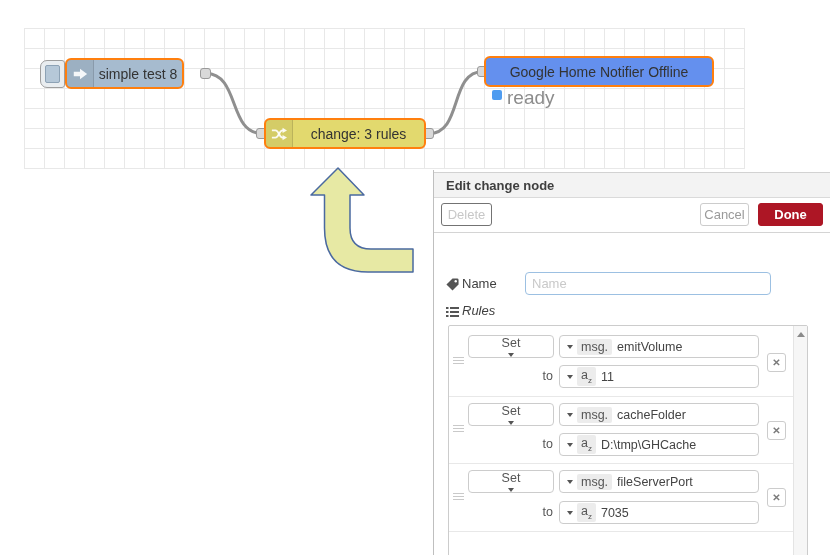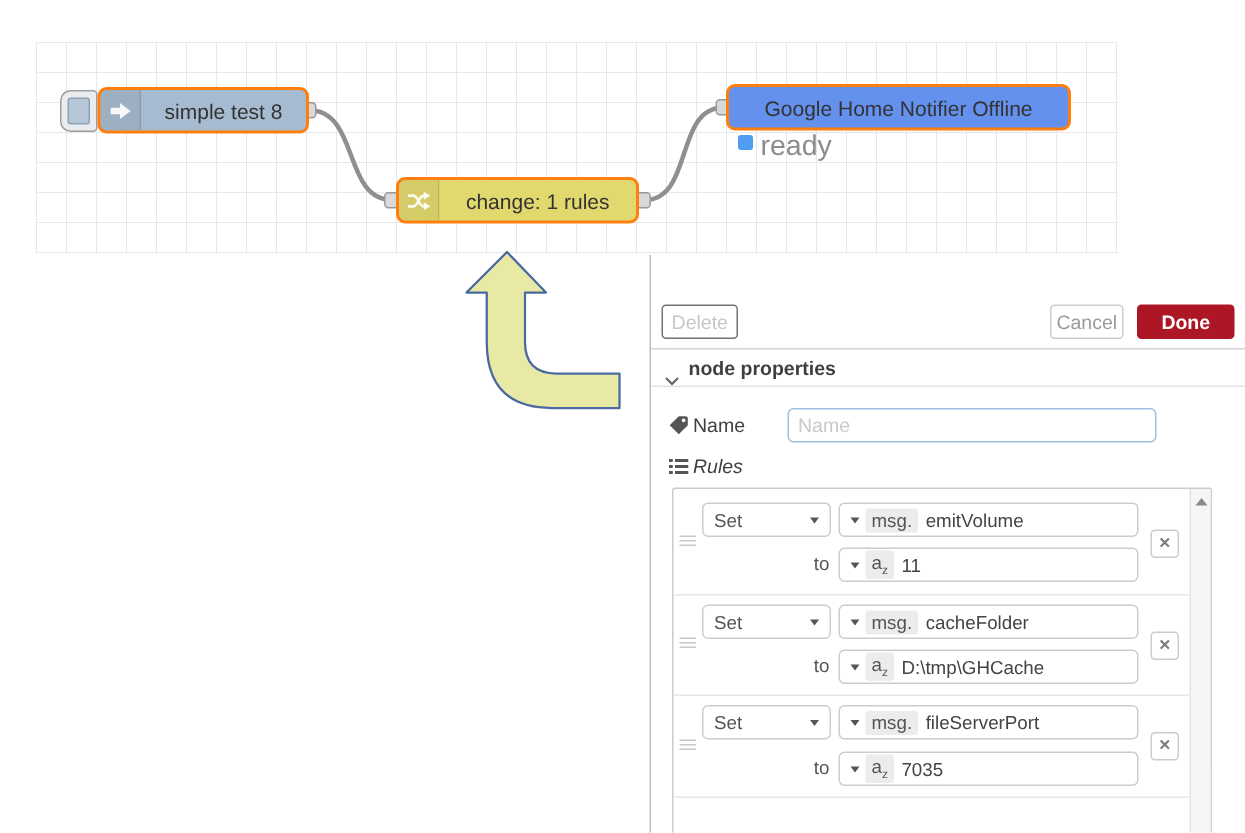--- a/index.html
+++ b/index.html
@@ -19,21 +19,21 @@
   .port { width:11px; height:11px; background:#d9d9d9; border:1px solid #999;
     border-radius:3px; }
 
   .node { height:31px; border:2px solid #ff7f0e; border-radius:6px;
     display:flex; align-items:center; color:#333; font-size:14px; }
   .node .icon-region { width:27px; align-self:stretch; background:rgba(0,0,0,0.06);
     border-right:1px solid rgba(0,0,0,0.12); display:flex; align-items:center;
     justify-content:center; border-radius:3px 0 0 3px; }
   .node .node-label { flex:1; text-align:center; white-space:nowrap; }
 
-  #inject-node { left:65px; top:58px; width:141px; background:#a6bbcf; }
+  #inject-node { left:65px; top:58px; width:119px; background:#a6bbcf; }
   #inject-button { left:40px; top:60px; width:25px; height:28px; background:#e9edf0;
     border:1px solid #9e9e9e; border-radius:7px 3px 3px 7px; display:flex;
     align-items:center; justify-content:center; }
   #inject-button .inner { width:15px; height:18px; background:#b6c8d8;
     border:1px solid #8da2b5; border-radius:2px; }
 
   #change-node { left:264px; top:118px; width:162px; background:#e2d96e; }
   #output-node { left:484px; top:56px; width:230px; background:#6490ee; }
 
   #status-dot { left:492px; top:90px; width:10px; height:10px; border-radius:2px;
@@ -80,21 +80,21 @@
     border-left:4px solid transparent; border-right:4px solid transparent;
     border-bottom:5px solid #8a8a8a; }
 
   .rule-sep { position:absolute; left:0; right:14px; height:1px; background:#e8e8e8; }
 
   .drag-handle { position:absolute; left:4px; width:11px; }
   .drag-handle span { display:block; height:1px; background:#c9c9c9; margin-bottom:2px; }
 
   .rule-select { position:absolute; left:19px; width:86px; height:23px;
     border:1px solid #ccc; border-radius:4px; background:#fff; display:flex;
-    align-items:center; padding:0 7px; font-size:12.5px; color:#555; }
+    align-items:center; padding:0 7px; font-size:12.5px; color:#555;flex-direction:column; }
   .rule-select .sel-text { flex:1; }
 
   .typed-field { position:absolute; left:110px; width:200px; height:23px;
     border:1px solid #ccc; border-radius:4px; background:#fff; display:flex;
     align-items:center; padding:0 5px; font-size:12.5px; color:#444; }
   .caret { width:0; height:0; border-left:3.5px solid transparent;
     border-right:3.5px solid transparent; border-top:4.5px solid #555;
     margin:0 4px 0 2px; flex:none; }
   .chip { background:#ececec; color:#555; padding:1px 4px; border-radius:2px;
     margin-right:5px; white-space:nowrap; flex:none; }
@@ -135,49 +135,42 @@
 
 <div id="change-node" class="node abs">
   <div class="icon-region">
     <svg width="16" height="14" viewBox="0 0 18 14">
       <path d="M1,3 h4 c4,0 4,8 8,8 h1" fill="none" stroke="#fff" stroke-width="2" opacity="0.9"></path>
       <path d="M1,11 h4 c4,0 4,-8 8,-8 h1" fill="none" stroke="#fff" stroke-width="2" opacity="0.9"></path>
       <path d="M13,0 l5,3 -5,3 z" fill="#fff" opacity="0.9"></path>
       <path d="M13,8 l5,3 -5,3 z" fill="#fff" opacity="0.9"></path>
     </svg>
   </div>
-  <div class="node-label">change: 1 rules</div>
+  <div class="node-label">change: 3 rules</div>
 </div>
 
 <div id="output-node" class="node abs">
   <div class="node-label">Google Home Notifier Offline</div>
 </div>
 <div id="status-dot" class="abs"></div>
 <div id="status-text" class="abs">ready</div>
 
 <svg id="callout-arrow-svg" class="abs" width="830" height="555">
   <path d="M338,168 L311,195 L324.5,195 L324.5,228 Q324.5,272 368,272 L413,272 L413,249 L371,249 Q350,249 350,228 L350,195 L364,195 Z" fill="#e7e9a4" stroke="#4a69a0" stroke-width="1.5" stroke-linejoin="round"></path>
 </svg>
 
 <div id="panel" class="abs">
 
+  <div id="panel-header" class="abs">Edit change node</div>
 
   <button id="delete-btn" class="btn">Delete</button>
   <button id="cancel-btn" class="btn">Cancel</button>
   <button id="done-btn" class="btn">Done</button>
   <div id="panel-toolbar-border" class="abs"></div>
 
-  <div id="section-header" class="abs">
-    <span class="chev">
-      <svg width="10" height="7" viewBox="0 0 10 7">
-          <polyline points="1,1 5,5 9,1" fill="none" stroke="#666" stroke-width="1.5"></polyline>
-        </svg>
-    </span>
-    <span class="sec-label">node properties</span>
-  </div>
 
   <span id="name-icon" class="abs">
     <svg width="13" height="13" viewBox="0 0 14 14">
         <path d="M0.5,7 L7,0.5 L12,0.5 a1.5,1.5 0 0 1 1.5,1.5 L13.5,7 L7,13.5 Z" fill="#555"></path>
         <circle cx="10.5" cy="3.5" r="1.3" fill="#fff"></circle>
       </svg>
   </span>
   <span id="name-label" class="abs field-label">Name</span>
   <input id="name-input" class="abs" placeholder="Name" style="">
 

